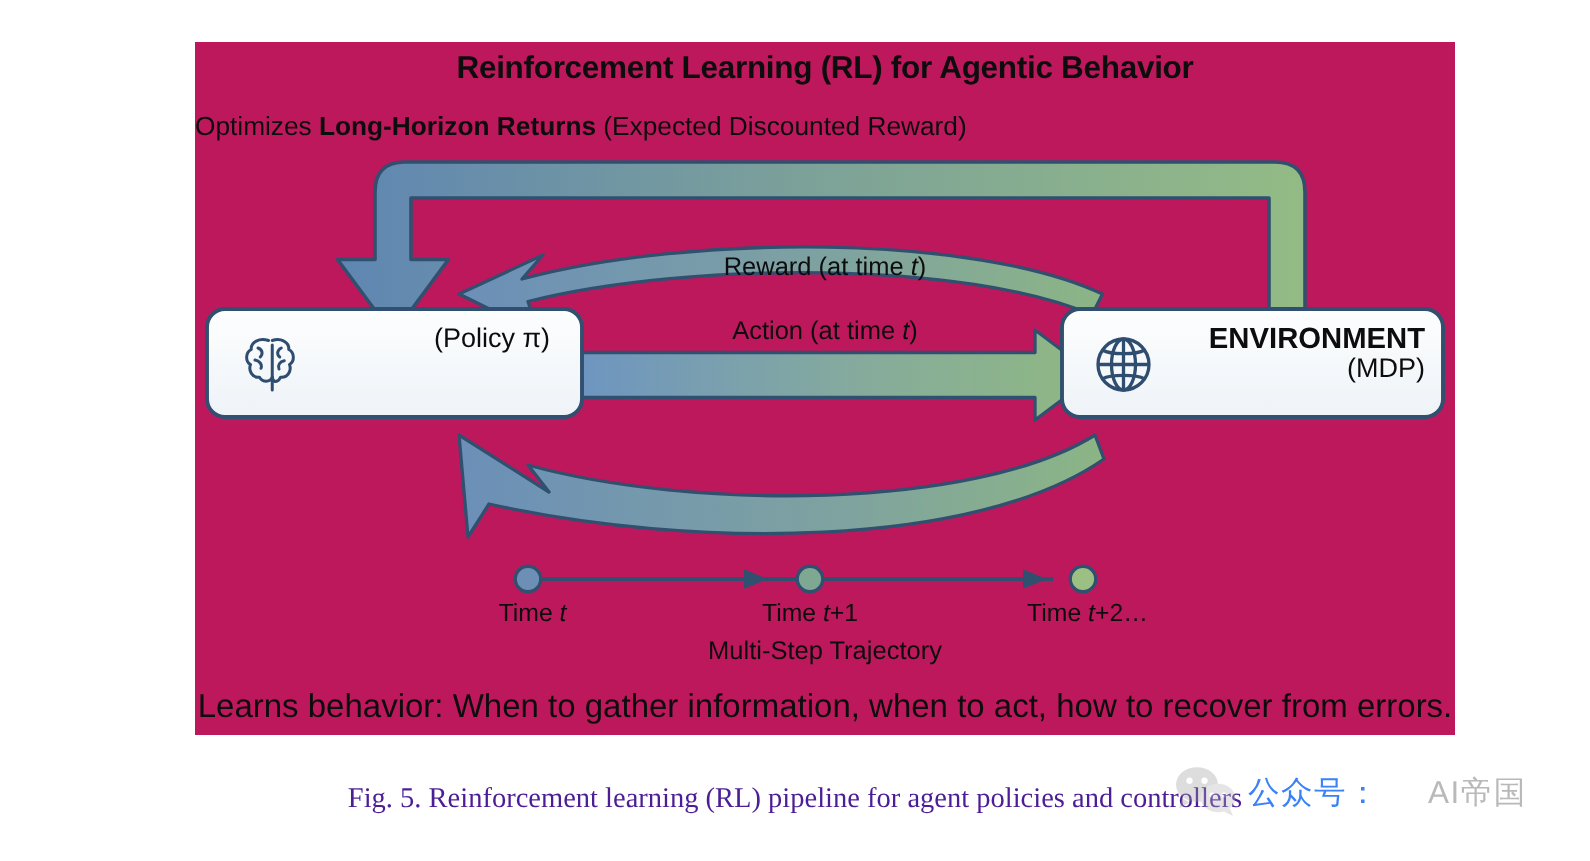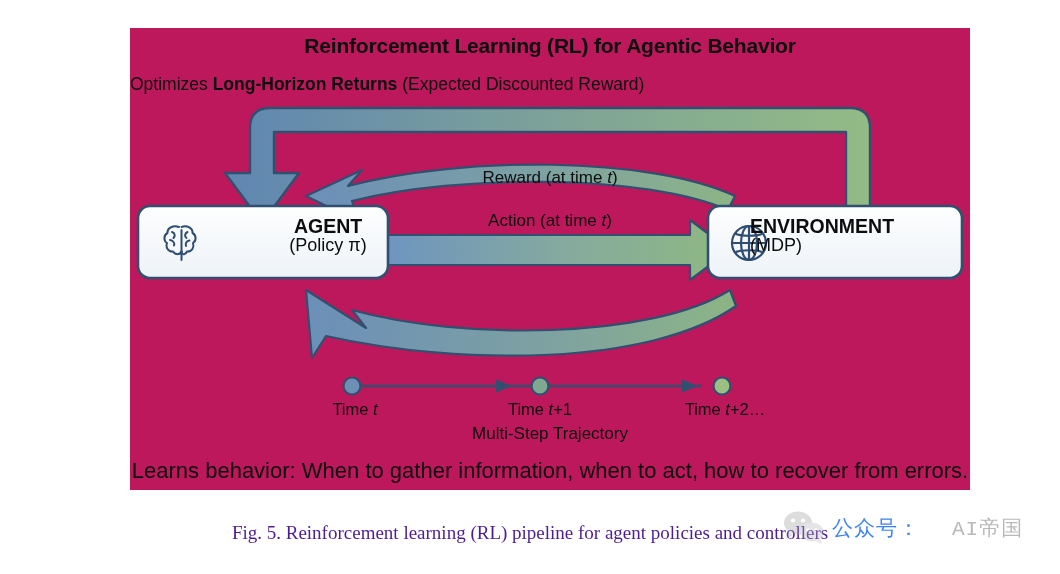--- a/index.html
+++ b/index.html
@@ -106,21 +106,21 @@
   #agent-text {
     left: 128px;
     top: 188px;
     width: 140px;
     text-align: center;
   }
   #environment-text {
     left: 620px;
     top: 188px;
     width: 200px;
-    text-align: left;
+    text-align: right;
   }
 
   
   .tick-label {
     font-size: 16.5px;
   }
   #tick-label-0 { left: 170px;  top: 372px; width: 110px; text-align: center; }
   #tick-label-1 { left: 345px;  top: 372px; width: 130px; text-align: center; }
   #tick-label-2 { left: 530px;  top: 372px; width: 130px; text-align: center; }
 
@@ -151,21 +151,21 @@
   #watermark-logo { opacity: 0.34; }
   #watermark-account {
     font-size: 21px;
     color: #3b82f6;
     font-family: "DejaVu Sans", sans-serif;
     letter-spacing: 1px;
   }
   #watermark-brand {
     font-size: 21px;
     color: #b9b9b9;
-    font-family: Liberation Mono, monospace;
+    font-family: Liberation Sans, sans-serif;
     letter-spacing: 1px;
     margin-left: 26px;
   }
   em { font-style: italic; }
 </style>
 </head>
 <body>
 
 <div id="figure-panel">
 
@@ -296,21 +296,20 @@
   <div class="txt" id="diagram-title">Reinforcement Learning (RL) for Agentic Behavior</div>
 
   <div class="txt" id="optimizes-line"><span>Optimizes </span><b>Long-Horizon Returns</b><span> (Expected Discounted Reward)</span></div>
 
   <div class="txt" id="reward-label">Reward (at time <em>t</em>)</div>
 
   <div class="txt" id="action-label">Action (at time <em>t</em>)</div>
 
 
   <div class="txt" id="agent-text">
-    <div class="box-title">AGENT</div>
     <div class="box-sub">(Policy π)</div>
   </div>
 
   <div class="txt" id="environment-text">
     <div class="box-title">ENVIRONMENT</div>
     <div class="box-sub">(MDP)</div>
   </div>
 
   <div class="txt tick-label" id="tick-label-0">Time <em>t</em></div>
   <div class="txt tick-label" id="tick-label-1">Time <em>t</em>+1</div>

